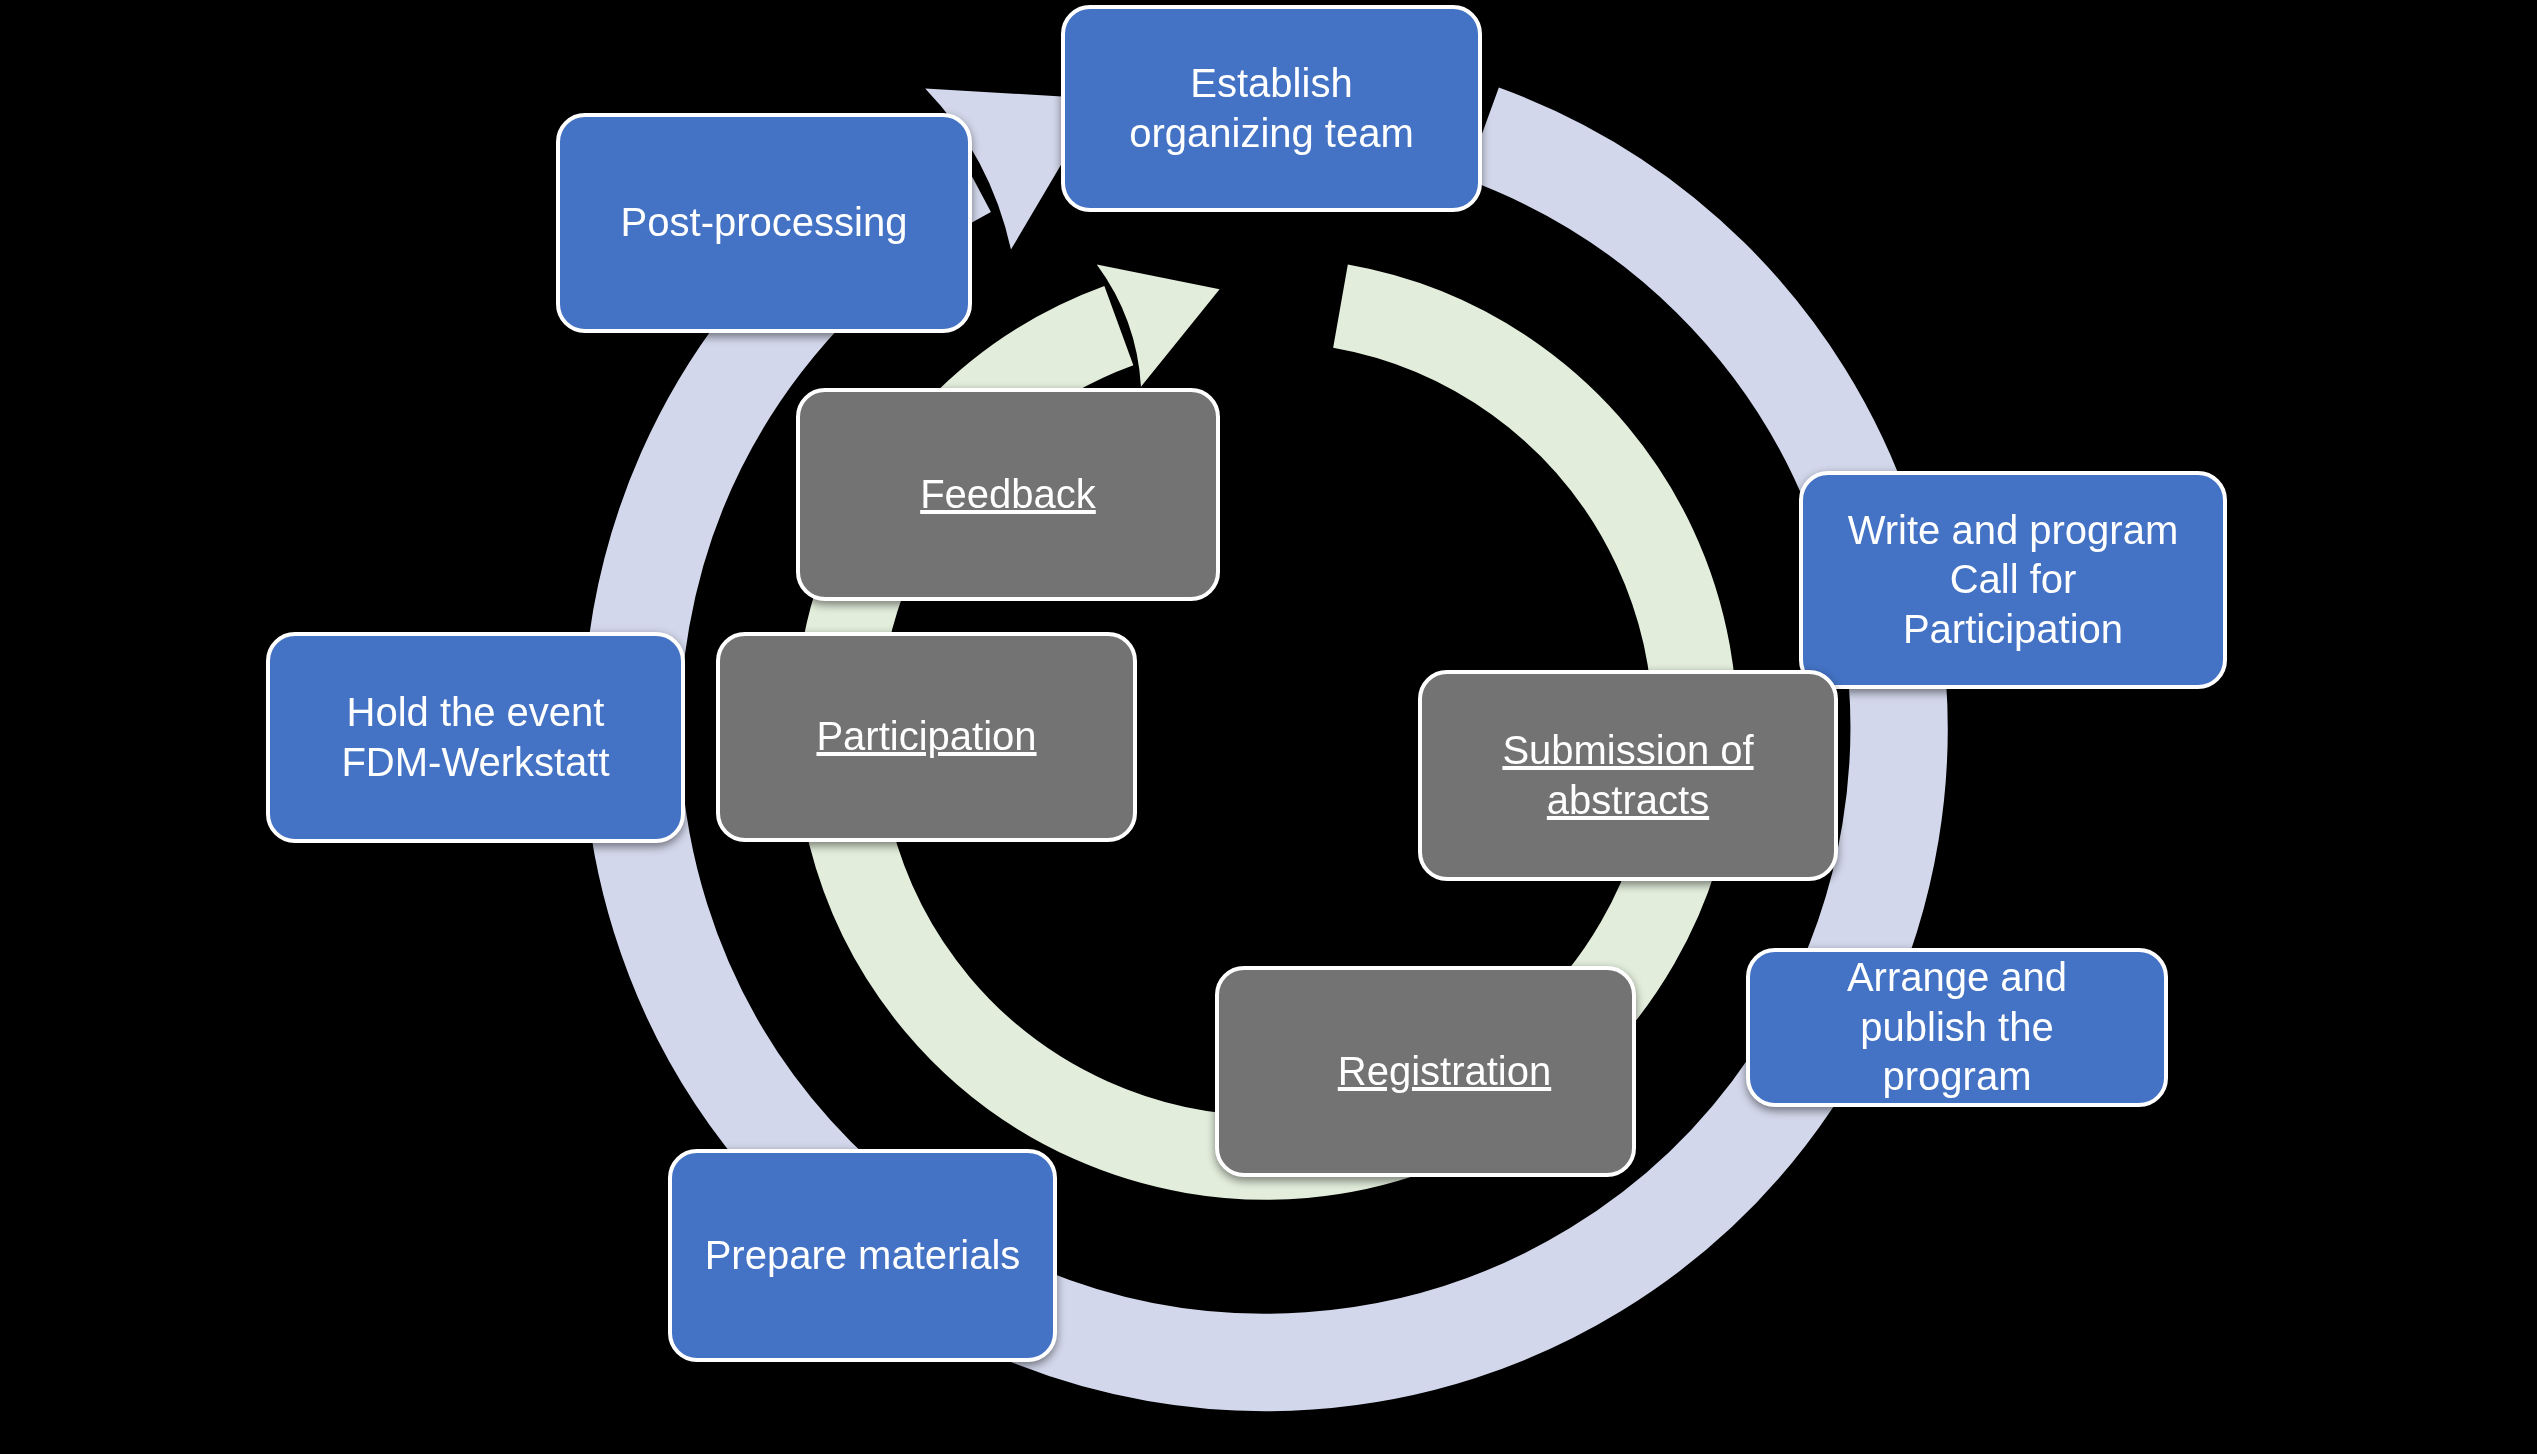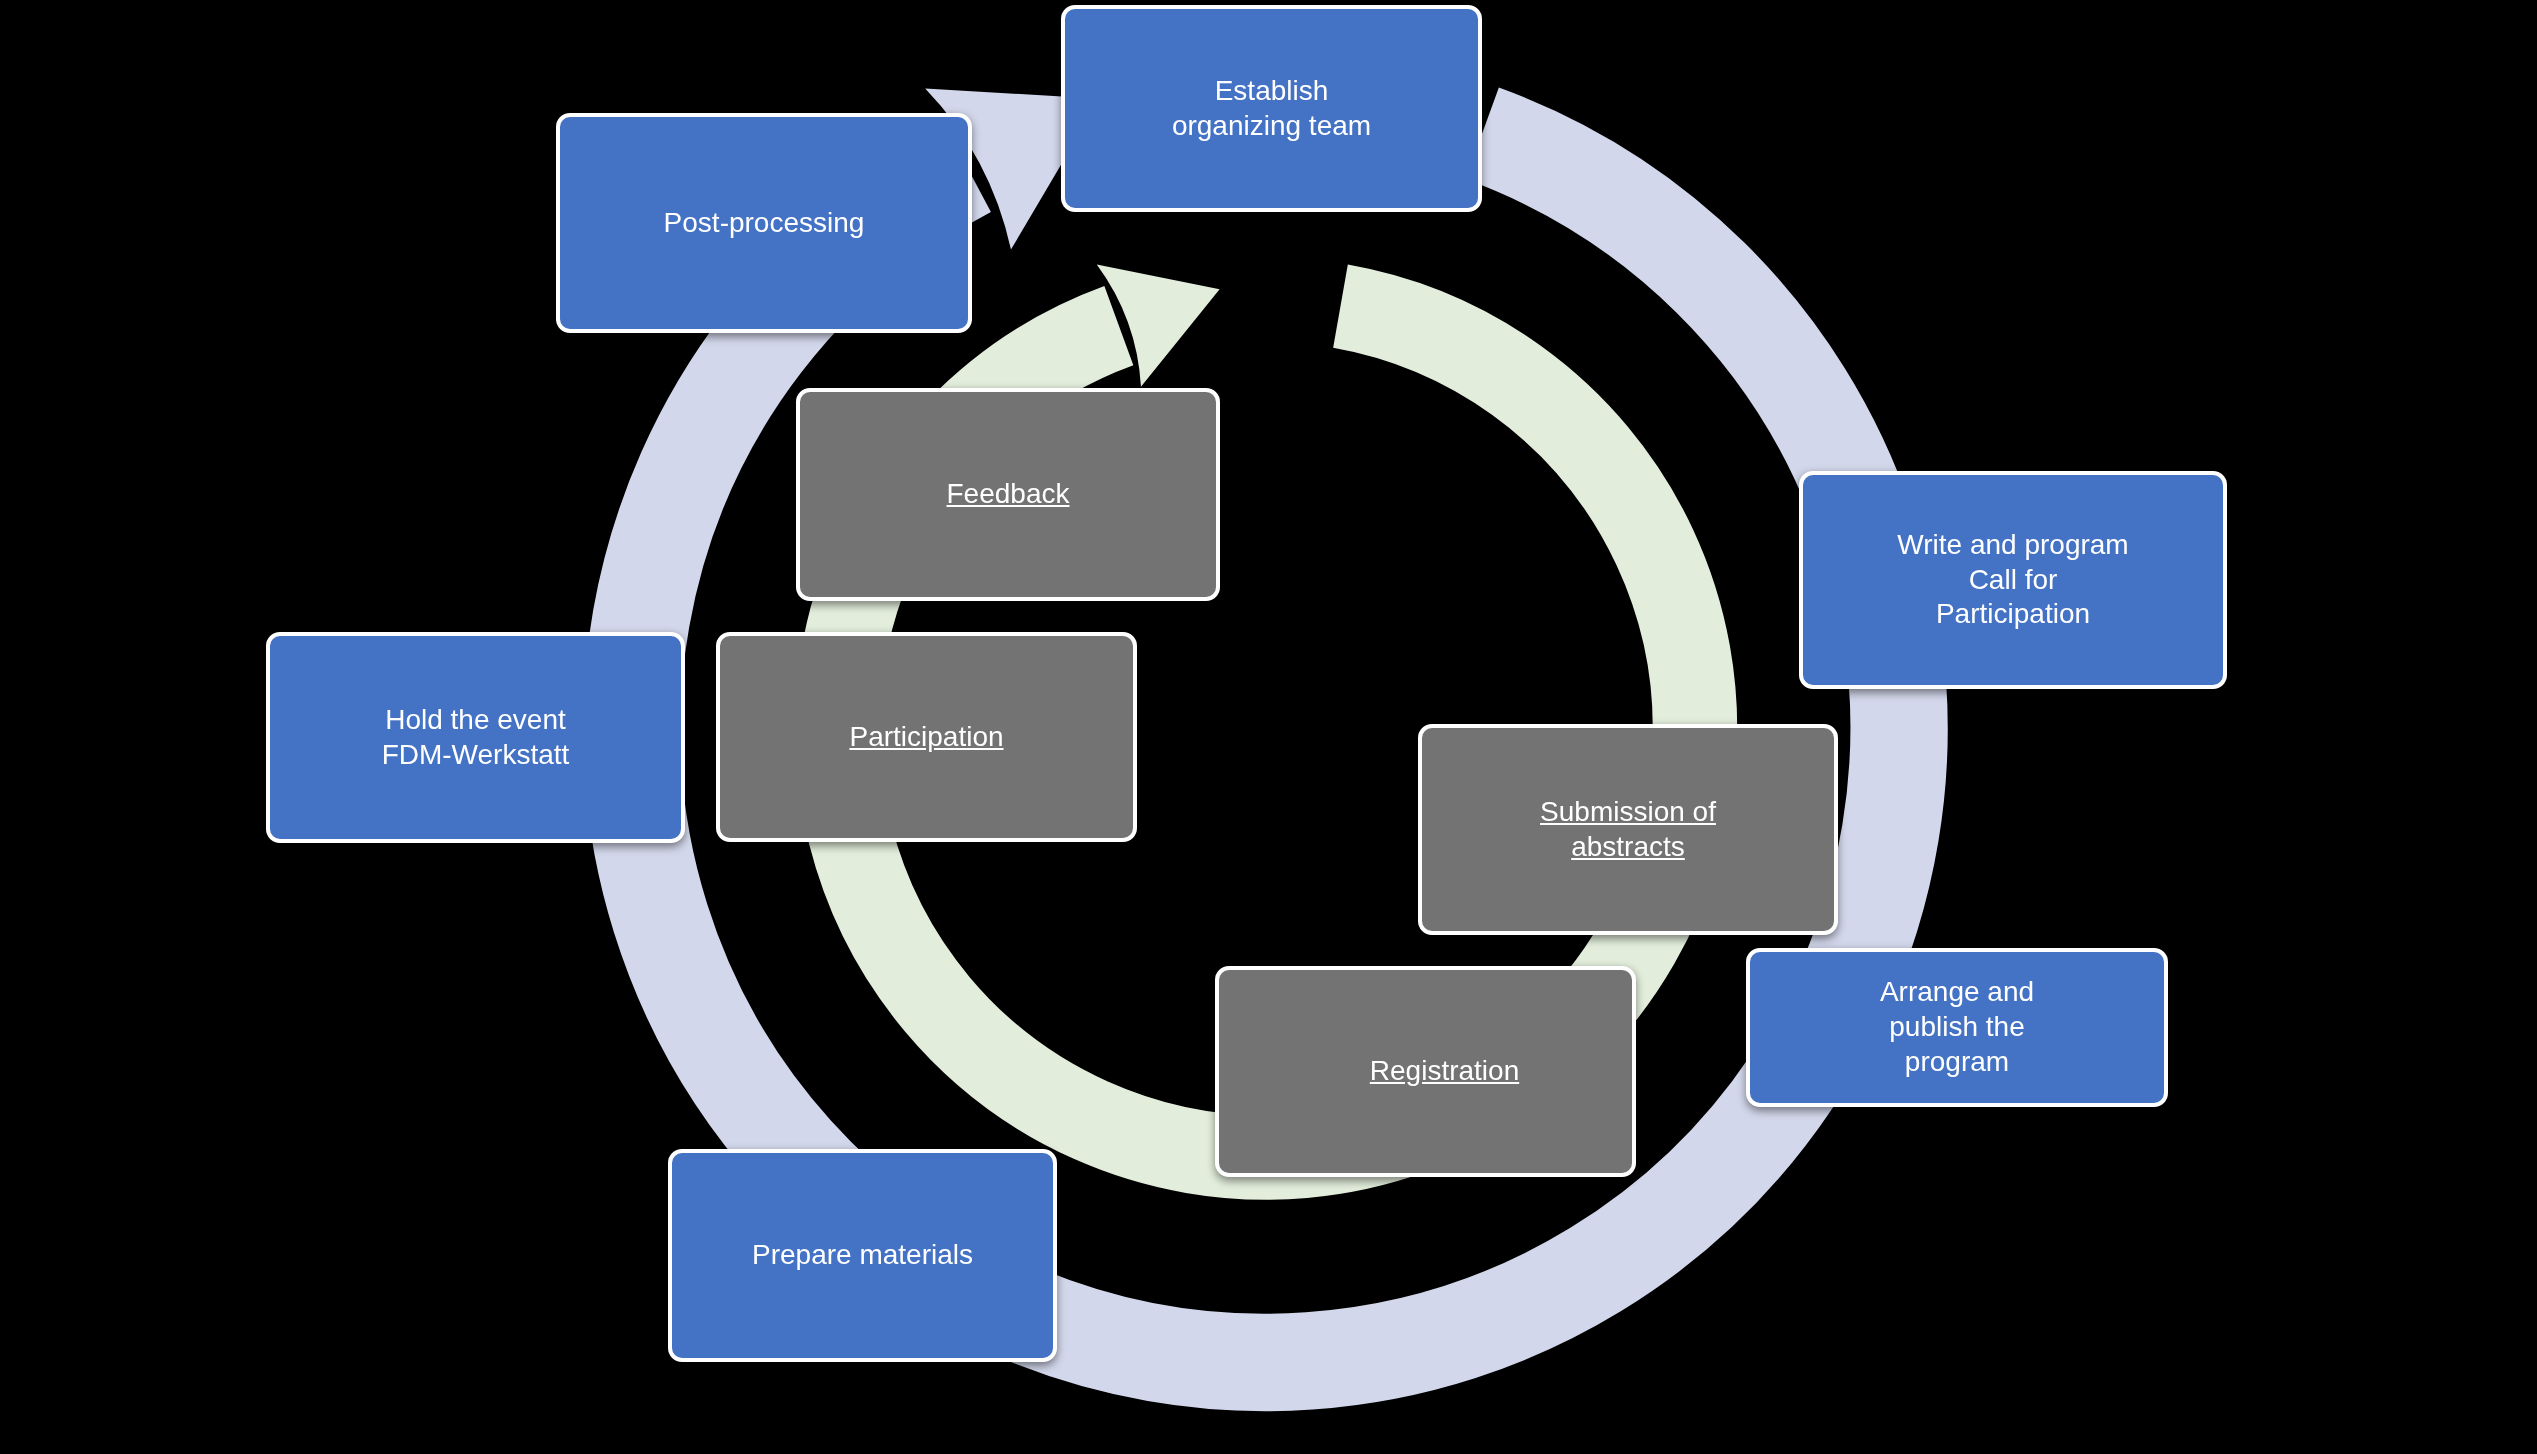--- a/index.html
+++ b/index.html
@@ -22,27 +22,27 @@
     height: 1454px;
   }
   .ring-outer { stroke: #d2d7eb; fill: none; }
   .head-outer { fill: #d2d7eb; }
   .ring-inner { stroke: #e2eddb; fill: none; }
   .head-inner { fill: #e2eddb; }
   .node {
     position: absolute;
     box-sizing: border-box;
     border: 4.5px solid #ffffff;
-    border-radius: 14px;
+    border-radius: 29px;
     display: flex;
     align-items: center;
     justify-content: center;
     text-align: center;
     color: #ffffff;
-    font-size: 28px;
+    font-size: 40px;
     line-height: 1.24;
     white-space: pre-line;
     box-shadow: 0 3.9px 9px rgba(0,0,0,0.45);
   }
   .node.blue  { background: #4472c4; }
   .node.green { background: #737373; text-decoration: underline; }
 </style>
 </head>
 <body>
 
@@ -63,20 +63,20 @@
 Call for
 Participation</span></div>
   <div class="node blue" style="left:1746px; top:948px; width:422px; height:159px;"><span>Arrange and
 publish the
 program</span></div>
   <div class="node blue" style="left:668px; top:1149px; width:389px; height:213px;"><span>Prepare materials</span></div>
   <div class="node blue" style="left:556px;  top:113px;  width:416px; height:220px;"><span>Post-processing</span></div>
   <div class="node blue" style="left:266px;  top:632px;  width:419px; height:211px;"><span>Hold the event
 FDM-Werkstatt</span></div>
 
-  <div class="node green" style="left:1418px; top:724px; width:420px; height:211px;"><span>Submission of
+  <div class="node green" style="left:1418px; top:670px; width:420px; height:211px;"><span>Submission of
 abstracts</span></div>
   <div class="node green" style="left:1215px; top:966px; width:421px; height:211px;padding-left:38px;"><span>Registration</span></div>
   <div class="node green" style="left:716px; top:632px;  width:421px; height:210px;"><span>Participation</span></div>
   <div class="node green" style="left:796px; top:388px;  width:424px; height:213px;"><span>Feedback</span></div>
 
 </div>
 
 
 </body></html>

